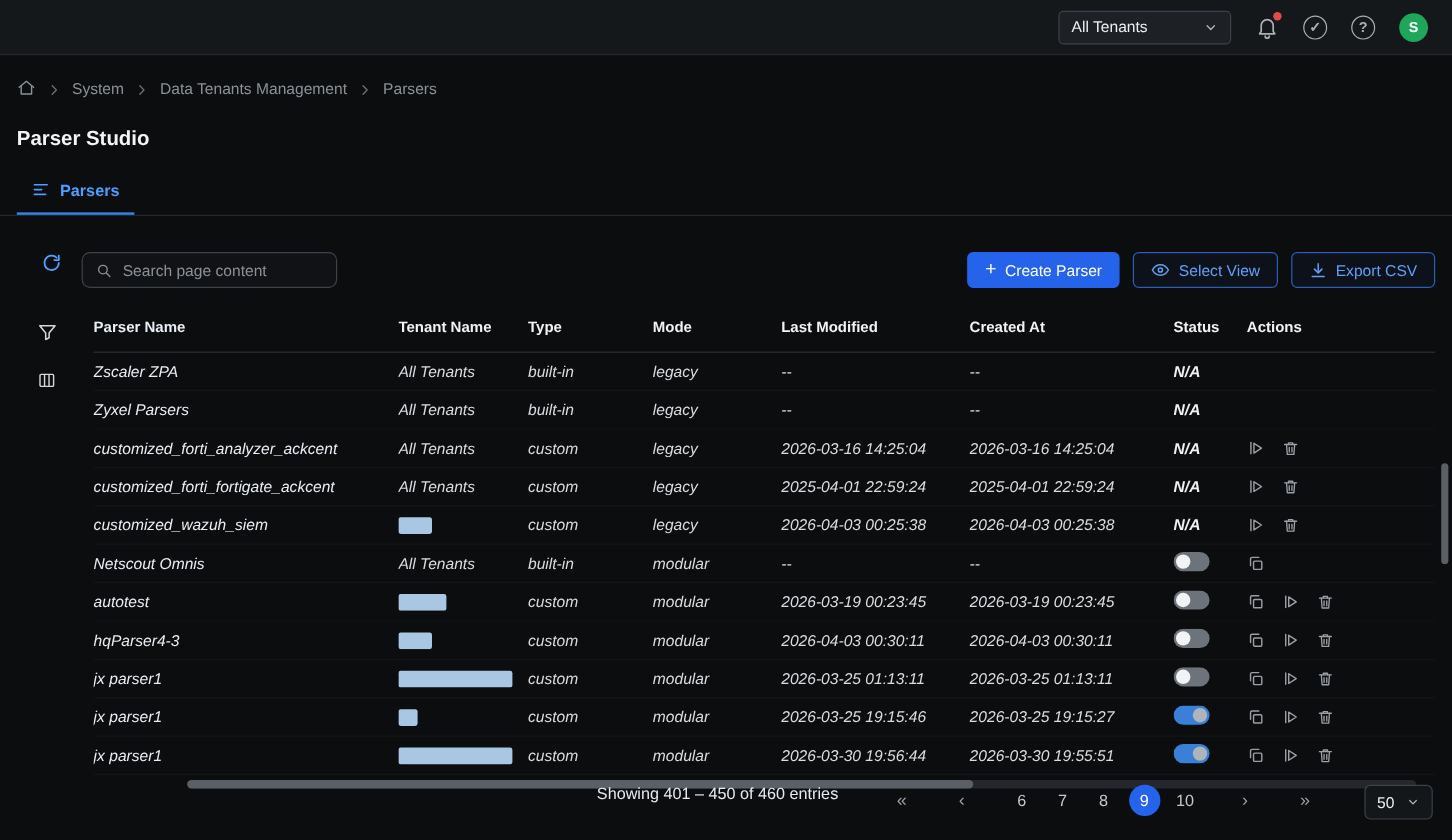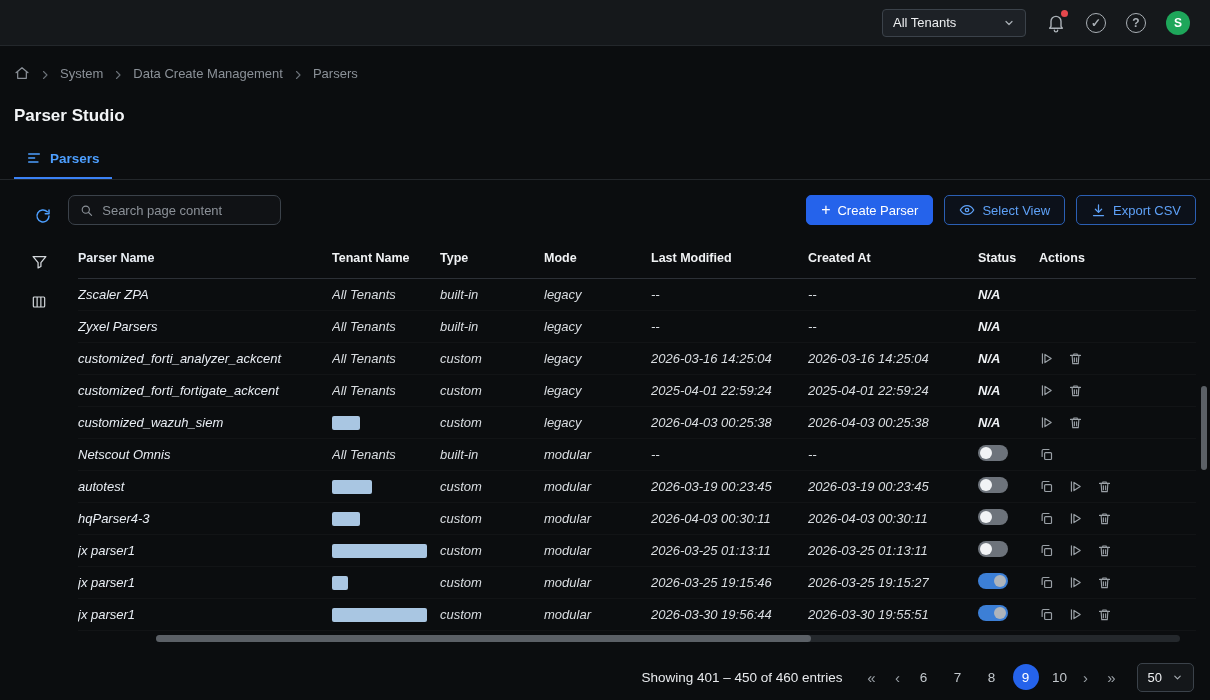--- a/index.html
+++ b/index.html
@@ -48,21 +48,21 @@
   .page-title { font-size:17px; font-weight:700; padding:25px 14px 0; color:#f2f4f6; }
   .tabs { display:flex; gap:10px; margin-top:13px; border-bottom:1px solid #23272b; padding:0 14px; }
   .tab {
     display:flex; align-items:center; gap:8px; padding:11px 12px;
     font-size:13.5px; font-weight:700; color:#9aa0a6;
     border-bottom:2px solid transparent; cursor:pointer;
   }
   .tab.active { color:#4d9fff; border-bottom-color:#3b82f6; }
 
   
-  .toolbar { display:flex; align-items:flex-end; gap:16px; margin:15px 14px 0 34px; }
+  .toolbar { display:flex; align-items:flex-start; gap:16px; margin:30px 14px 0 34px; }
   .refresh { color:#4d9fff; cursor:pointer; }
   .search {
     display:flex; align-items:center; gap:9px;
     border:1px solid #3b424a; border-radius:7px; height:30px; padding:0 11px;
     width:213px; color:#8b9198; background:#101215;
   }
   .search input {
     background:transparent; border:none; outline:none; color:#e8eaed;
     font-size:13px; width:100%; font-family:"Liberation Sans", sans-serif;
   }
@@ -115,22 +115,22 @@
   }
   .hthumb { position:absolute; left:0; top:0; height:7px; width:64%; border-radius:4px; background:#5b6066; }
   .vscroll {
     position:absolute; right:3px; top:386px; width:6px; height:84px;
     border-radius:3px; background:#5b6066; cursor:pointer;
   }
 
   
   .footer {
     position:absolute; left:0; right:0; bottom:0; height:46px;
-    display:flex; align-items:center; justify-content:flex-end;
-    gap:0; padding:0 16px; font-size:13.5px;
+    display:flex; align-items:flex-start; justify-content:flex-end;
+    gap:24px; padding:0 16px; font-size:13.5px;
   }
   .showing { color:#e8eaed; margin-right:16px; }
   .pgn {
     min-width:26px; height:26px; border-radius:50%;
     display:flex; align-items:center; justify-content:center;
     color:#c3c8cd; cursor:pointer; font-size:13.5px;
   }
   .pgn.arrow { color:#9aa0a6; font-size:15px; }
   .pgn.active { background:#2563eb; color:#fff; }
   .pagesize {
@@ -176,21 +176,21 @@
       <svg width="12" height="12" viewBox="0 0 24 24" fill="none" stroke="currentColor" stroke-width="2.2" stroke-linecap="round" stroke-linejoin="round">
         <path d="m9 5 7 7-7 7"></path>
       </svg>
     </span>
   <span class="crumb">System</span>
   <span class="bc-sep">
       <svg width="12" height="12" viewBox="0 0 24 24" fill="none" stroke="currentColor" stroke-width="2.2" stroke-linecap="round" stroke-linejoin="round">
         <path d="m9 5 7 7-7 7"></path>
       </svg>
     </span>
-  <span class="crumb">Data Create Management</span>
+  <span class="crumb">Data Tenants Management</span>
   <span class="bc-sep">
       <svg width="12" height="12" viewBox="0 0 24 24" fill="none" stroke="currentColor" stroke-width="2.2" stroke-linecap="round" stroke-linejoin="round">
         <path d="m9 5 7 7-7 7"></path>
       </svg>
     </span>
   <span class="crumb">Parsers</span>
 </nav>
 
 <h1 class="page-title">Parser Studio</h1>
 

